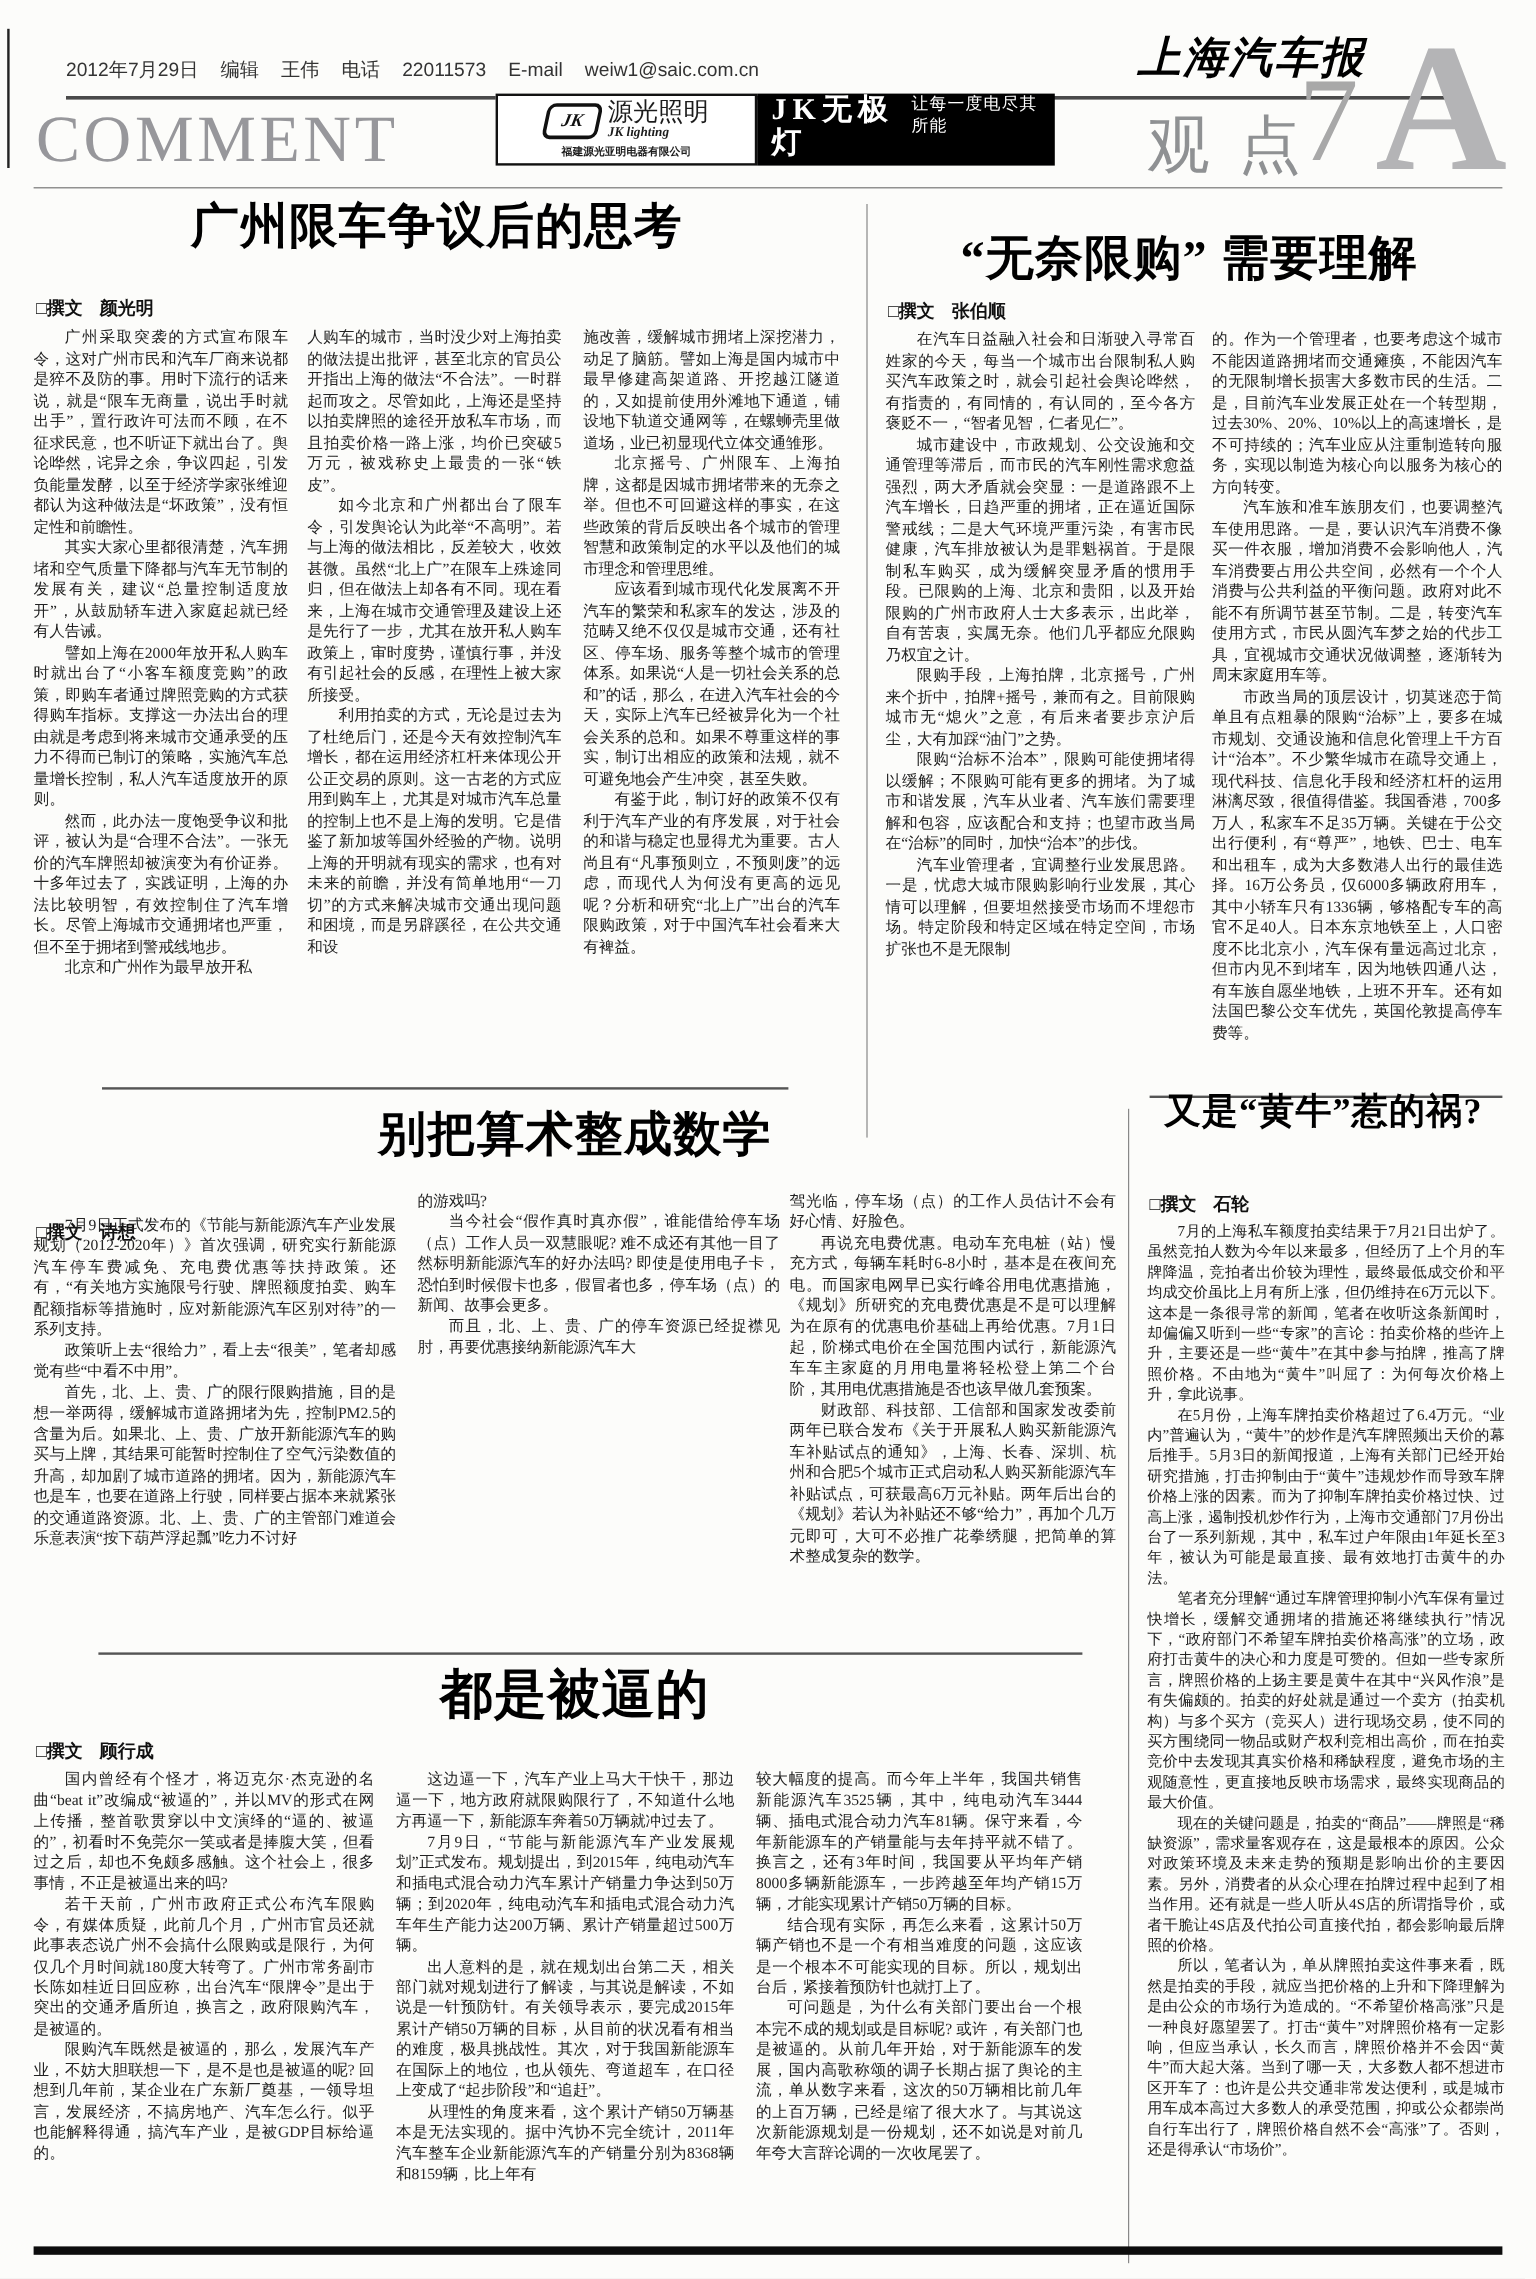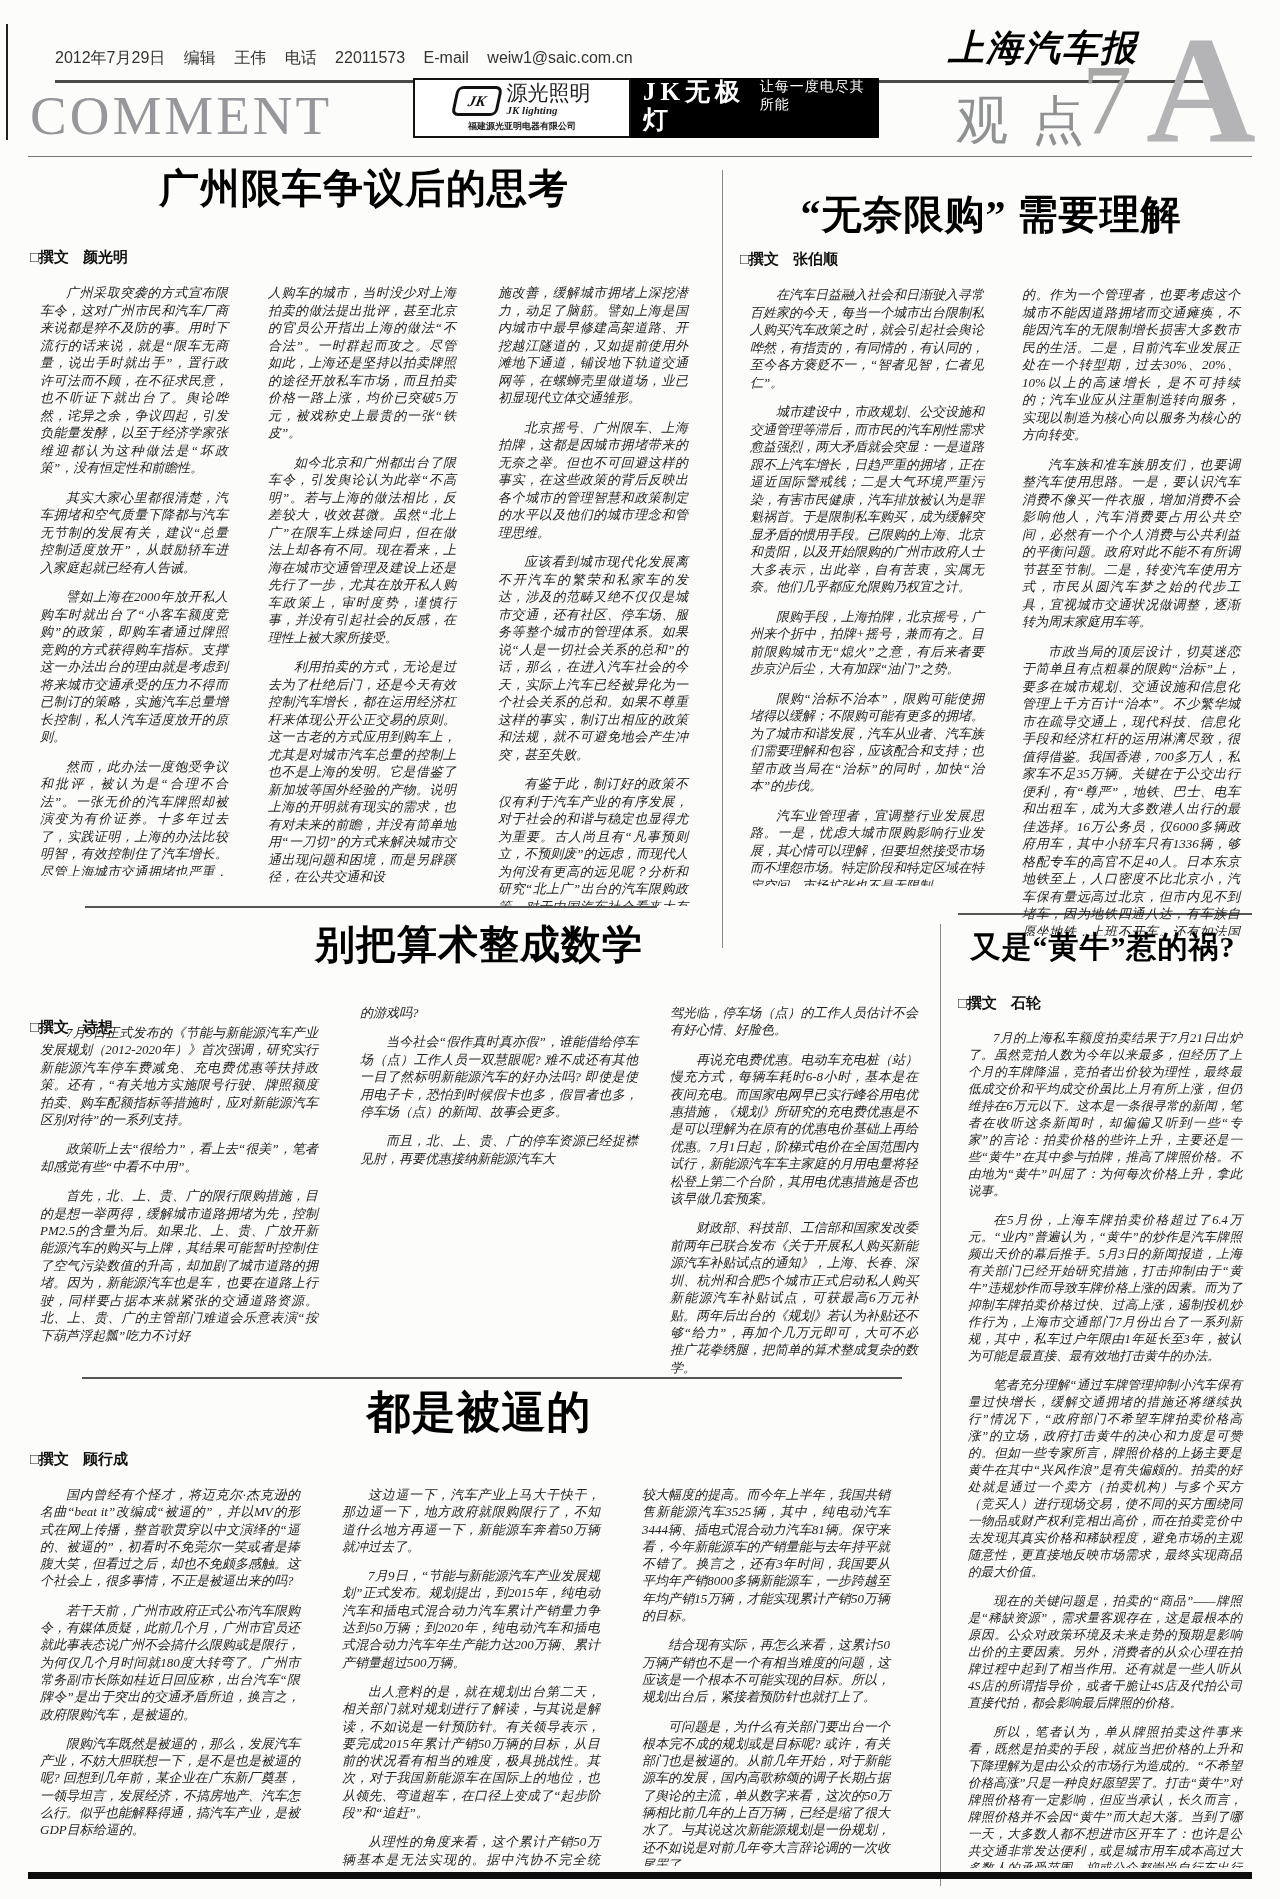--- a/index.html
+++ b/index.html
@@ -37,29 +37,29 @@
   .vdiv2{left:940px;top:924px;width:1px;height:962px;background:#888;}
   .hdiv-a3{left:85px;top:906px;width:572px;height:2px;background:#555;}
   .hdiv-a4{left:958px;top:913px;width:294px;height:2px;background:#555;}
   .hdiv-a5{left:82px;top:1377px;width:820px;height:2px;background:#555;}
   .bottom-bar{left:28px;top:1872px;width:1224px;height:7px;background:#0d0d0d;}
   
   .headline{font-weight:bold;text-align:center;color:#000;line-height:1.15;letter-spacing:1px;}
   .hl-a1{left:28px;top:166px;width:672px;font-size:40px;}
   .hl-a2{left:730px;top:192px;width:522px;font-size:40px;}
   .hl-a3{left:28px;top:922px;width:902px;font-size:40px;}
-  .hl-a4{left:952px;top:930px;width:302px;font-size:30px;}
+  .hl-a4{left:952px;top:910px;width:302px;font-size:30px;}
   .hl-a5{left:28px;top:1388px;width:902px;font-size:44px;}
   .byline{font-size:15px;font-weight:bold;color:#111;}
   .byline .auth{margin-left:14px;}
   .bl-a1{left:30px;top:248px;}  .bl-a2{left:740px;top:250px;}
   .bl-a3{left:30px;top:1018px;}  .bl-a4{left:958px;top:994px;}
   .bl-a5{left:30px;top:1450px;}
   .col{text-align:justify;overflow:hidden;color:#222;}
-  .col p{margin:12px;text-indent:2em;font-style:italic;}
+  .col p{margin:0;text-indent:2em;}
   .col p.cont{text-indent:0;}
   .fs-a12{font-size:13px;line-height:17.5px;}
   .fs-a3{font-size:13px;line-height:17.4px;}
   .fs-a4{font-size:12.6px;line-height:17px;}
   .fs-a5{font-size:13px;line-height:17.3px;}
   .a1c1{left:28px;top:272px;width:212px;height:604px;}
   .a1c2{left:256px;top:272px;width:212px;height:634px;}
   .a1c3{left:486px;top:272px;width:214px;height:634px;}
   .a2c1{left:738px;top:274px;width:258px;height:612px;}
   .a2c2{left:1010px;top:274px;width:242px;height:662px;}

